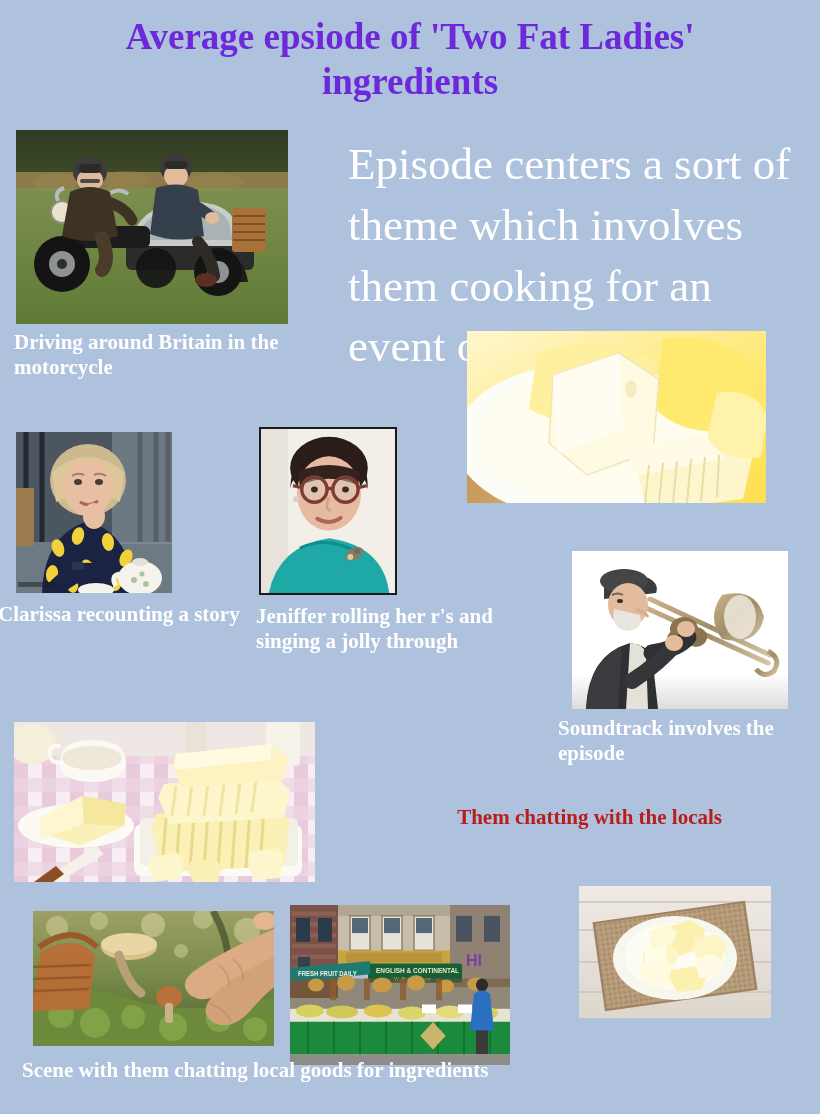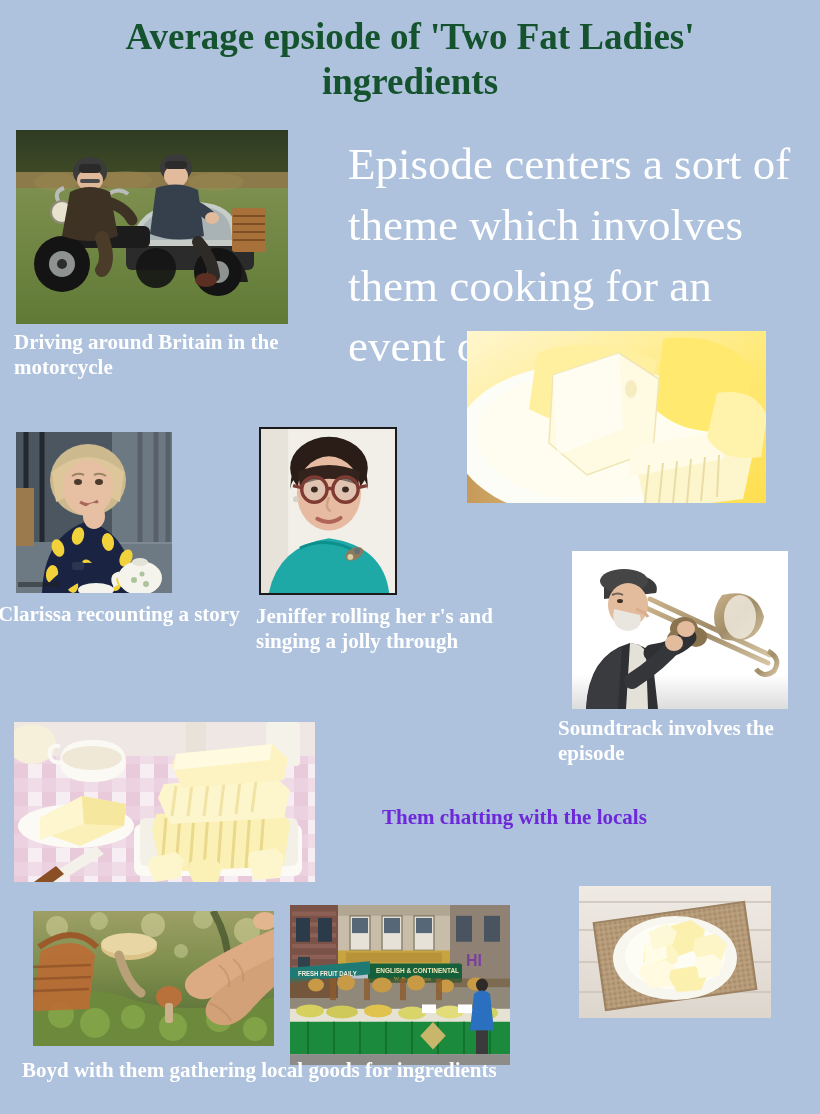--- a/index.html
+++ b/index.html
@@ -53,21 +53,21 @@
     background: #cfcfcf;
   }
   .photo.bordered { border: 2px solid #1a1a1a; box-sizing: border-box; }
   .photo > svg { display: block; width: 100%; height: 100%; }
 </style>
 </head>
 <body>
 
 <div id="canvas" style="background: rgb(174, 194, 221);">
 
-  <div class="title" style="color: #14532d;">
+  <div class="title" style="color: #6d28d9;">
     <div>Average epsiode of 'Two Fat Ladies'</div>
     <div>ingredients</div>
   </div>
 
   <div class="photo" style="left:16px; top:130px; width:272px; height:194px;">
     <svg viewBox="0 0 272 194" preserveAspectRatio="none">
       <defs>
         <linearGradient id="gGrass" x1="0" y1="0" x2="0" y2="1">
           <stop offset="0%" stop-color="#7d8f4e"></stop>
             <stop offset="100%" stop-color="#607a36"></stop>
@@ -388,21 +388,21 @@
       </g>
       <path d="M162 32 l96 -10 l16 14 l-4 22 l-102 8 l-10 -22 z" fill="#fdf3c2"></path>
       <path d="M162 32 l96 -10 l-2 16 l-96 10 z" fill="#fffae0"></path>
 
       <path d="M136 136 l26 -6 l8 8 l-4 18 l-26 4 l-6 -16 z" fill="#fdf6cd"></path>
       <path d="M176 140 l24 -4 l8 8 l-4 16 l-24 2 l-6 -14 z" fill="#fbf0b5"></path>
       <path d="M236 130 l26 -4 l8 8 l-4 22 l-26 2 l-6 -20 z" fill="#fdf6cd"></path>
     </svg>
   </div>
 
-  <div class="cap cap-sm" style="left: 382px; top: 805px; width: 340px; color: #6d28d9;">
+  <div class="cap cap-sm" style="left: 382px; top: 805px; width: 340px; color: #b91c1c; text-align: right;">
     <span>Them chatting with the locals</span>
   </div>
 
   <div class="photo" style="left:33px; top:911px; width:241px; height:135px;">
     <svg viewBox="0 0 241 135" preserveAspectRatio="none">
       <defs>
         <linearGradient id="gForest" x1="0" y1="0" x2="0" y2="1">
           <stop offset="0%" stop-color="#9d9f66"></stop>
             <stop offset="45%" stop-color="#7b8c4a"></stop>
             <stop offset="100%" stop-color="#4c6330"></stop>
@@ -589,16 +589,16 @@
         <path d="M116 52 l20 -4 l12 10 l-6 18 l-20 4 l-8 -16 z" fill="#fdf5c6"></path>
         <path d="M62 80 l24 -6 l14 10 l-6 16 l-24 2 l-10 -14 z" fill="#fffae0"></path>
         <path d="M92 84 l24 -4 l12 10 l-6 14 l-24 2 l-8 -14 z" fill="#fcf0ae"></path>
         <path d="M70 46 l18 -8 l10 8 l-4 12 l-20 6 z" fill="#fdf8d6"></path>
         <path d="M116 72 l18 -4 l10 8 l-4 14 l-20 2 z" fill="#fffbe4"></path>
       </g>
     </svg>
   </div>
 
   <div class="cap cap-sm" style="left: 22px; top: 1058px; width: 660px; color: rgb(255, 255, 255);">
-    <span>Boyd with them gathering local goods for ingredients</span>
+    <span>Scene with them chatting local goods for ingredients</span>
   </div>
 
 </div>
 
 </body></html>

